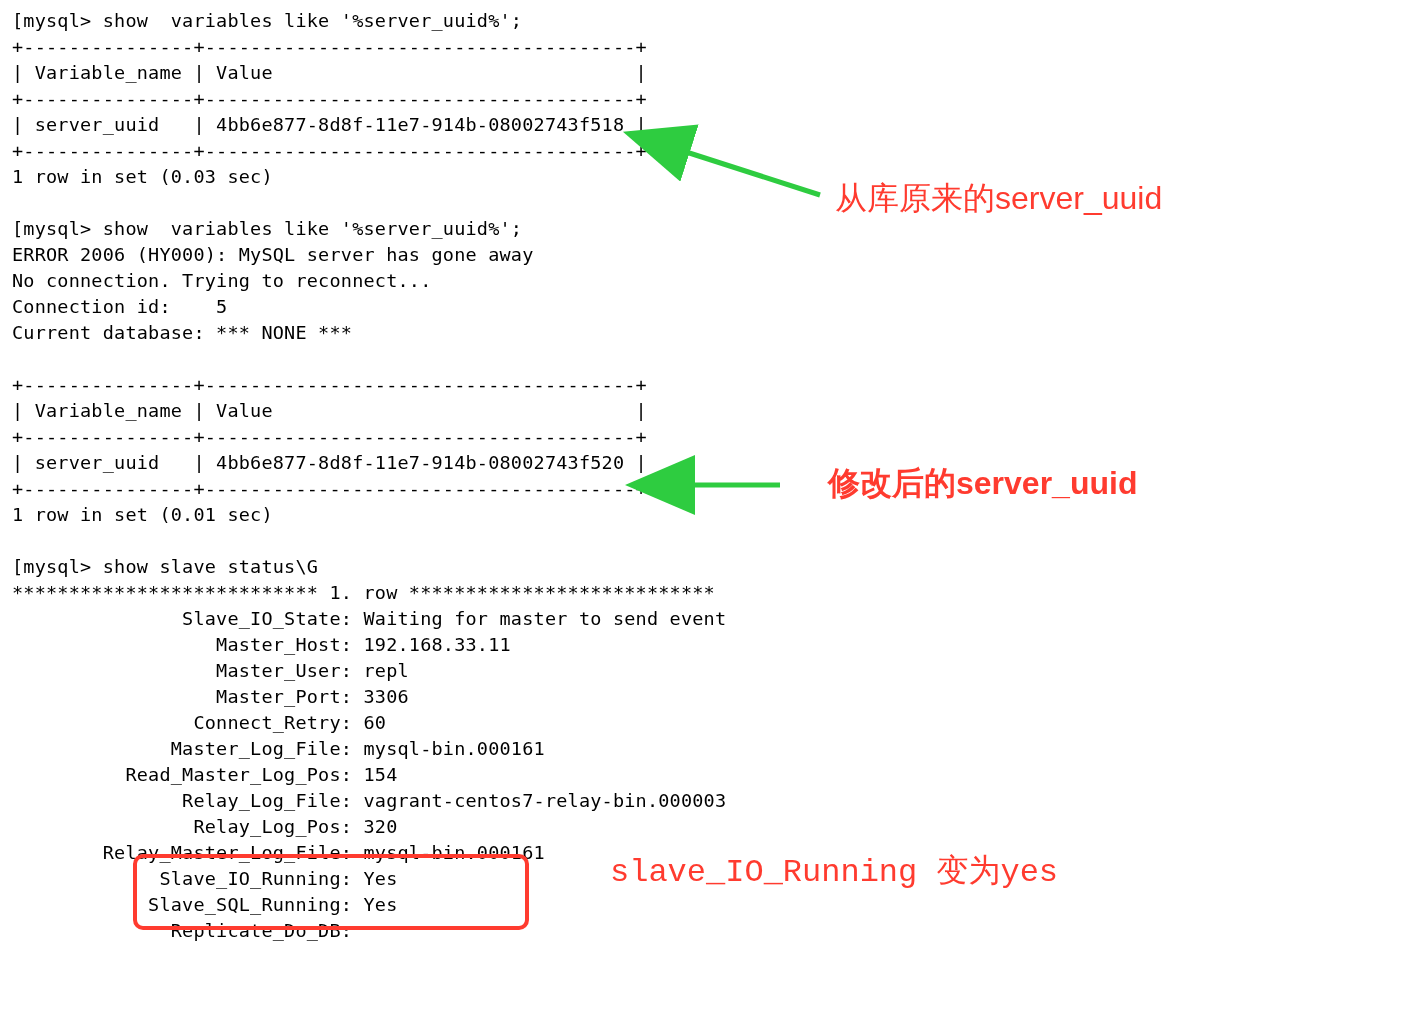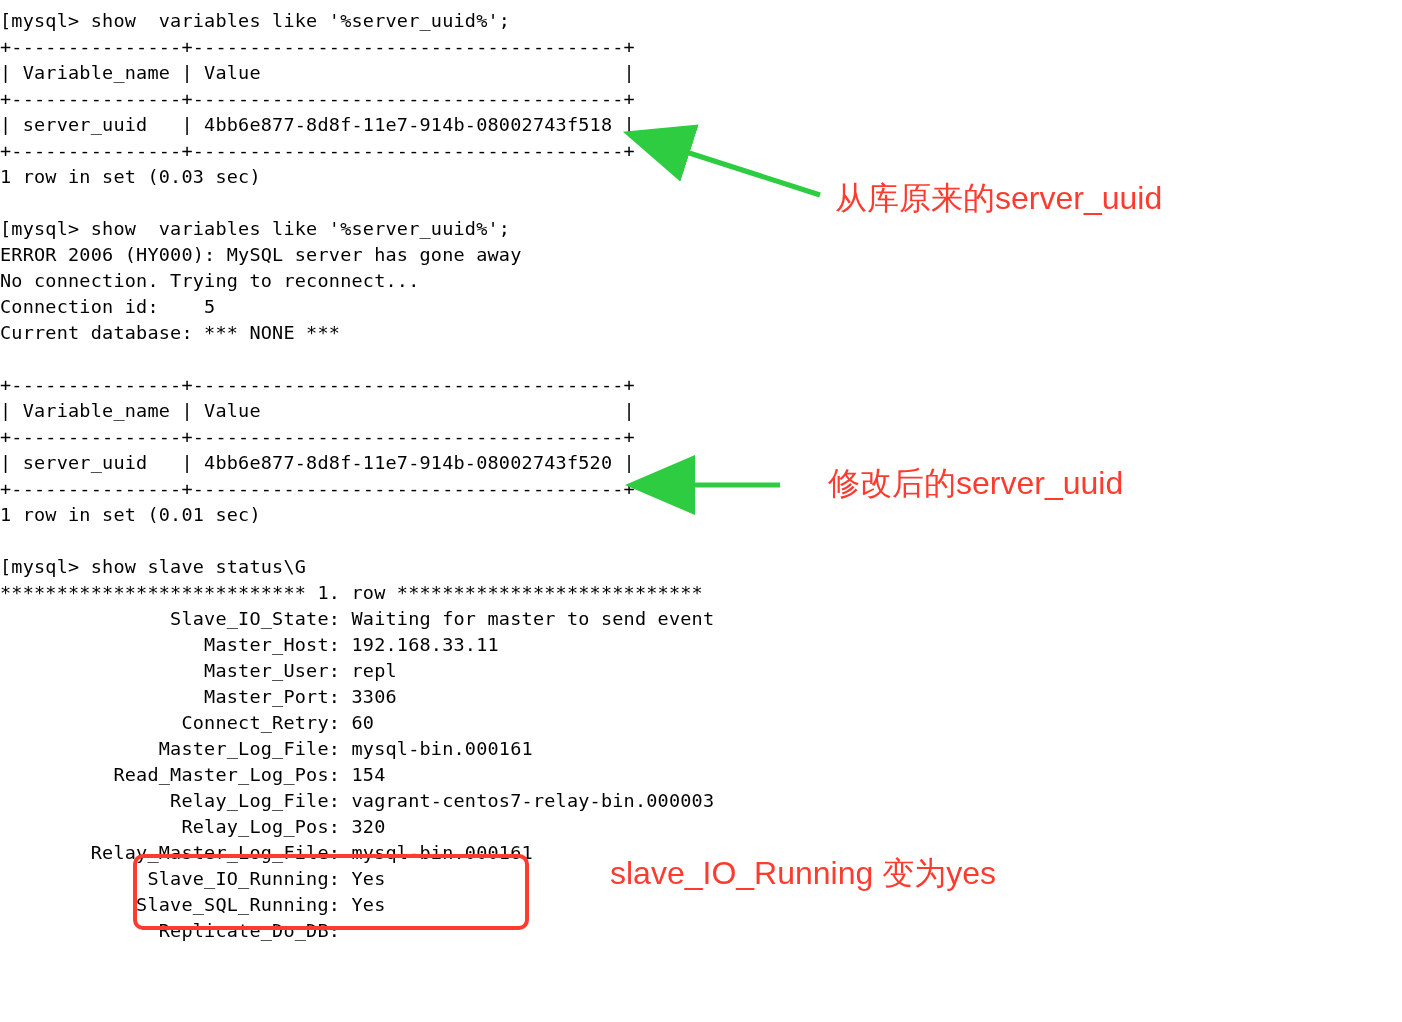--- a/index.html
+++ b/index.html
@@ -11,34 +11,34 @@
       background: #fff;
       white-space: pre;
       position: relative;
       width: 1402px;
       height: 1022px;
       line-height: 26px;
     }
     .terminal {
       position: absolute;
       top: 8px;
-      left: 0;
+      left: 12px;
       letter-spacing: 0.2px;
     }
     .annotation {
       position: absolute;
       color: #ff3b2f;
       font-family: "PingFang SC", "Hiragino Sans GB", Arial, sans-serif;
       font-size: 32px;
       font-weight: 400;
       white-space: nowrap;
     }
     .anno1 { top: 185px; left: 835px; }
-    .anno2 { top: 470px; left: 828px; }
-    .anno3 { top: 860px; left: 610px; }
+    .anno2 { top: 470px; left: 828px; font-weight: bold; }
+    .anno3 { top: 860px; left: 610px; font-family: Liberation Mono, monospace; }
     svg.overlay {
       position: absolute;
       top: 0;
       left: 0;
       pointer-events: none;
     }
     .box-highlight {
       position: absolute;
       border: 4px solid #ff3b2f;
       border-radius: 10px;

